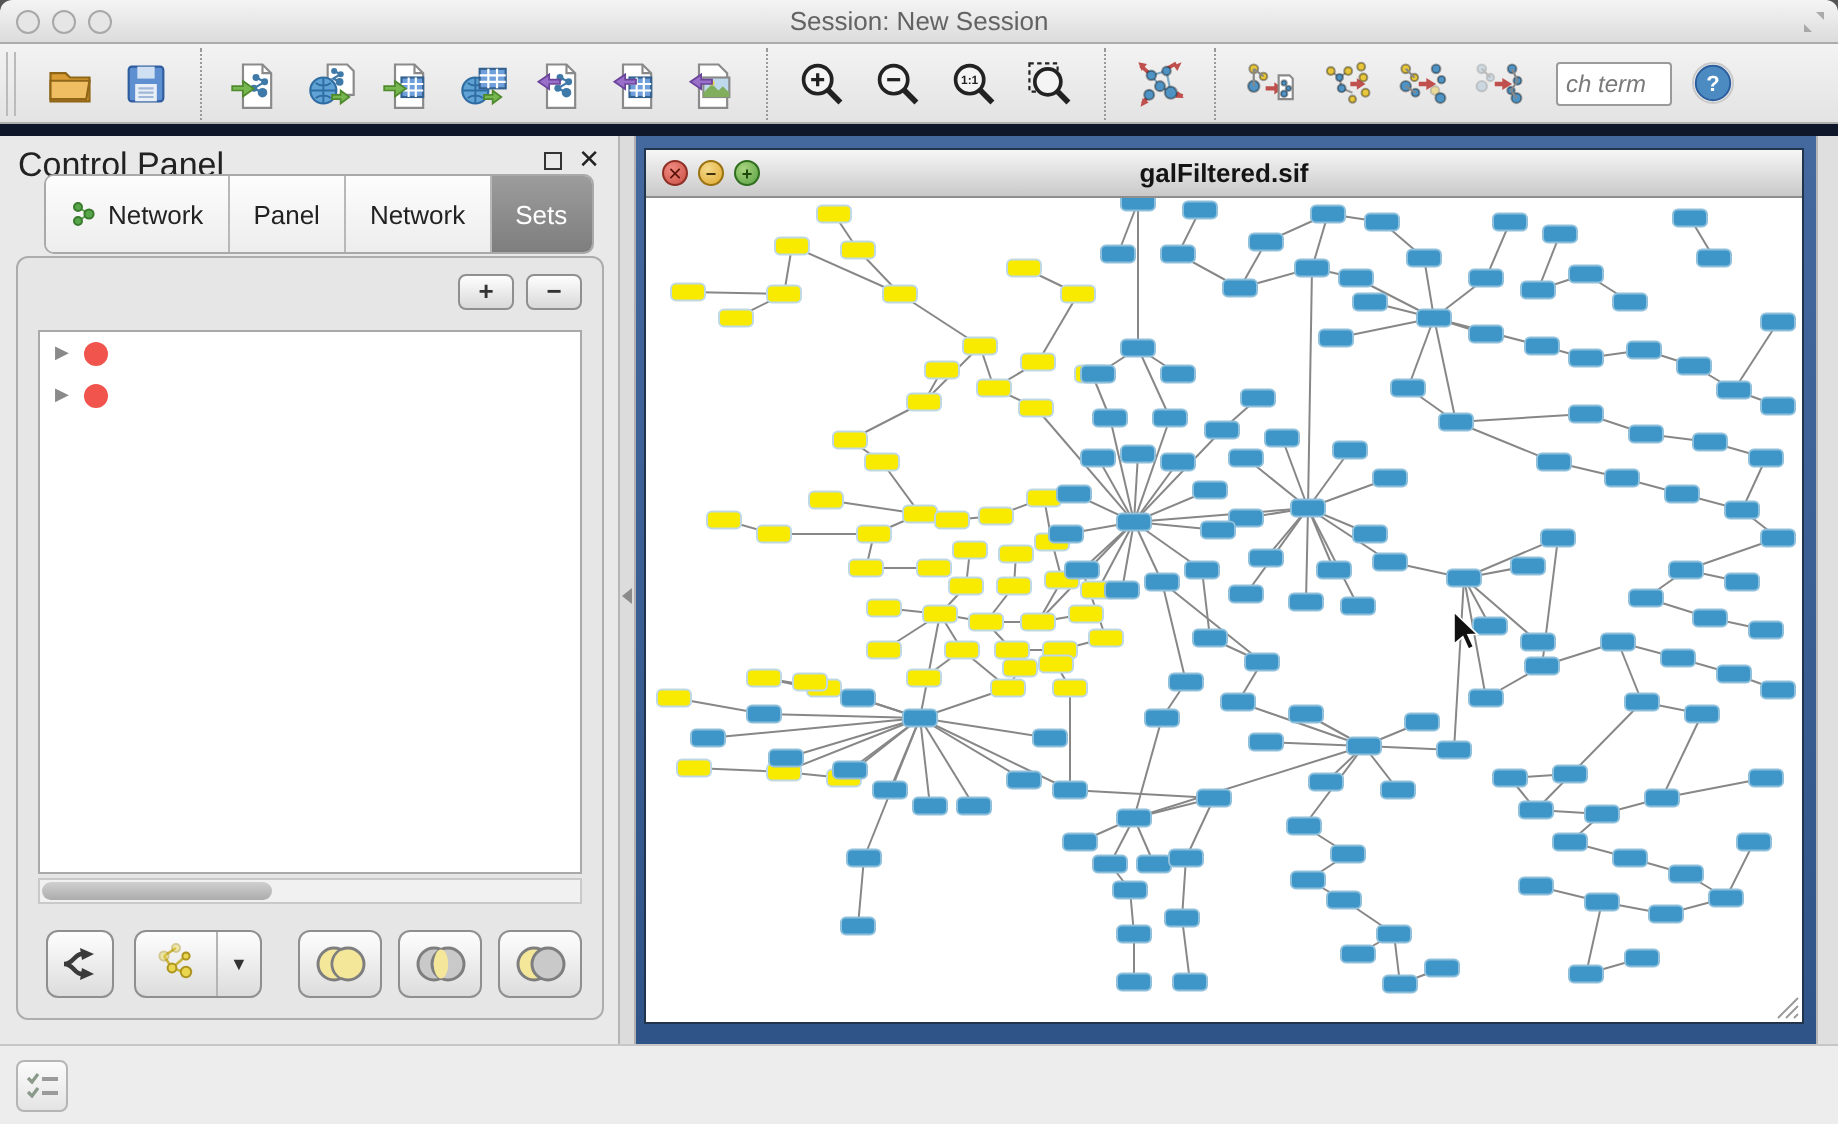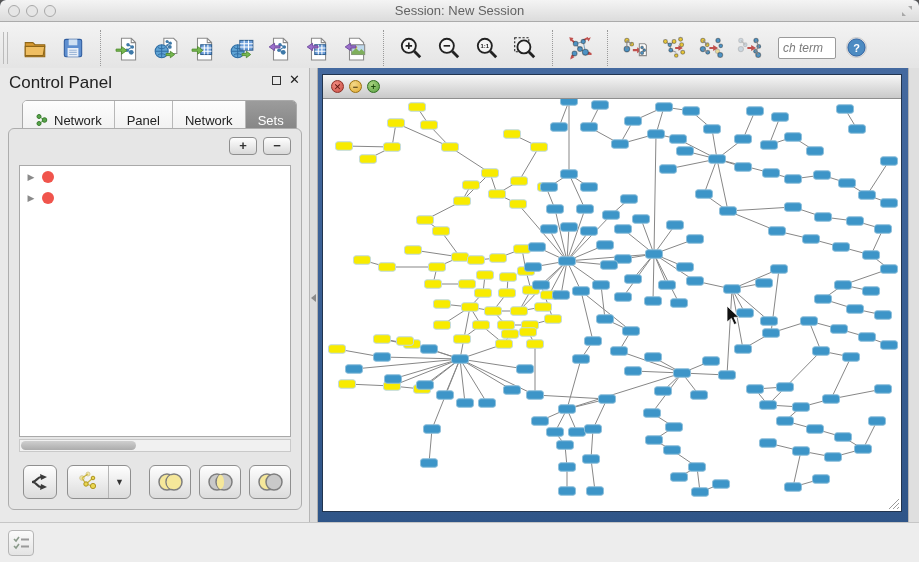--- a/index.html
+++ b/index.html
@@ -9,40 +9,40 @@
     border-radius:6px 6px 0 0;overflow:hidden;}
   
   .titlebar{position:absolute;left:0;top:0;width:919px;height:22px;
     background:linear-gradient(#F4F4F4,#DCDCDC);border-bottom:1px solid #ABABAB;}
   .tl{position:absolute;top:5px;width:12px;height:12px;border-radius:50%;
     background:#E6E6E6;border:1px solid #A8A8A8;}
   .title-text{position:absolute;left:0;right:0;top:3px;text-align:center;
     font-size:13px;color:#636363;}
   .expand-glyph{position:absolute;right:6px;top:5px;opacity:.8;}
   
-  .toolbar{position:absolute;left:0;top:22px;width:919px;height:52px;
+  .toolbar{position:absolute;left:0;top:22px;width:919px;height:40px;
     background:linear-gradient(#F3F3F3,#E3E3E3);border-bottom:1px solid #AFAFAF;
     display:flex;align-items:center;}
   .tb-handle{width:5px;height:32px;margin-left:3px;border-left:1px solid #bbb;border-right:1px solid #bbb;}
   .tgroup{display:flex;align-items:center;padding:0 8px;height:36px;border-right:1px dotted #9a9a9a;}
   .tgroup:last-of-type{border-right:none;}
   .tbtn{width:38px;height:36px;border:none;background:transparent;padding:2px;cursor:default;
     display:flex;align-items:center;justify-content:center;}
   .search-box{width:58px;height:22px;background:#fff;border:1px solid #9a9a9a;border-radius:2px;
     margin:0 6px 0 2px;display:flex;align-items:center;padding-left:4px;overflow:hidden;}
   .search-box span{font-style:italic;color:#7a7a7a;font-size:12px;white-space:nowrap;}
   .help-btn{width:24px;height:24px;border:none;background:transparent;padding:0;margin-left:2px;}
   
   .control-panel{position:absolute;left:0;top:68px;width:310px;height:454px;
     background:#E9E9E9;border-right:1px solid #B6B6B6;}
   .cp-header{position:absolute;left:0;top:0;width:100%;height:26px;}
   .cp-title{position:absolute;left:9px;top:5px;font-size:17px;color:#222;}
   .cp-float{position:absolute;right:28px;top:8px;width:9px;height:9px;border:1.5px solid #333;}
   .cp-close{position:absolute;right:9px;top:4px;font-size:13px;font-weight:bold;color:#222;}
-  .cp-tabs{position:absolute;left:22px;top:32px;height:40px;display:flex;
+  .cp-tabs{position:absolute;left:22px;top:19px;height:40px;display:flex;
     border:1px solid #A9A9A9;border-radius:5px;overflow:hidden;background:#F6F6F6;}
   .tab{display:flex;align-items:center;justify-content:center;padding:0 12px;
     font-size:13px;color:#222;background:linear-gradient(#FDFDFD,#EDEDED);
     border-right:1px solid #B8B8B8;}
   .tab:last-child{border-right:none;}
   .tab.active{background:linear-gradient(#9C9C9C,#7E7E7E);color:#fff;}
   .tab .ticon{margin-right:5px;display:inline-flex;}
   .cp-body{position:absolute;left:8px;top:60px;width:294px;height:382px;
     background:#E6E6E6;border:1px solid #ADADAD;border-radius:6px;}
   .pm-row{position:absolute;right:10px;top:8px;display:flex;gap:6px;}
@@ -419,20 +419,21 @@
   <div class="splitter">
     <div class="split-grip"></div>
   </div>
 
   <div class="desktop">
     <div class="net-window">
       <div class="net-titlebar">
         <div class="ntl red" style="left:8px">✕</div>
         <div class="ntl yellow" style="left:26px">−</div>
         <div class="ntl green" style="left:44px">+</div>
+        <div class="net-title">galFiltered.sif</div>
       </div>
       <div class="net-canvas" id="net-canvas"><svg width="578" height="412" viewBox="0 0 578 412">
             <line x1="94" y1="8" x2="106" y2="26" stroke="#878787" stroke-width="1"></line>
             <line x1="106" y1="26" x2="127" y2="48" stroke="#878787" stroke-width="1"></line>
             <line x1="73" y1="24" x2="127" y2="48" stroke="#878787" stroke-width="1"></line>
             <line x1="21" y1="47" x2="69" y2="48" stroke="#878787" stroke-width="1"></line>
             <line x1="69" y1="48" x2="45" y2="60" stroke="#878787" stroke-width="1"></line>
             <line x1="73" y1="24" x2="69" y2="48" stroke="#878787" stroke-width="1"></line>
             <line x1="127" y1="48" x2="167" y2="74" stroke="#878787" stroke-width="1"></line>
             <line x1="167" y1="74" x2="139" y2="102" stroke="#878787" stroke-width="1"></line>

